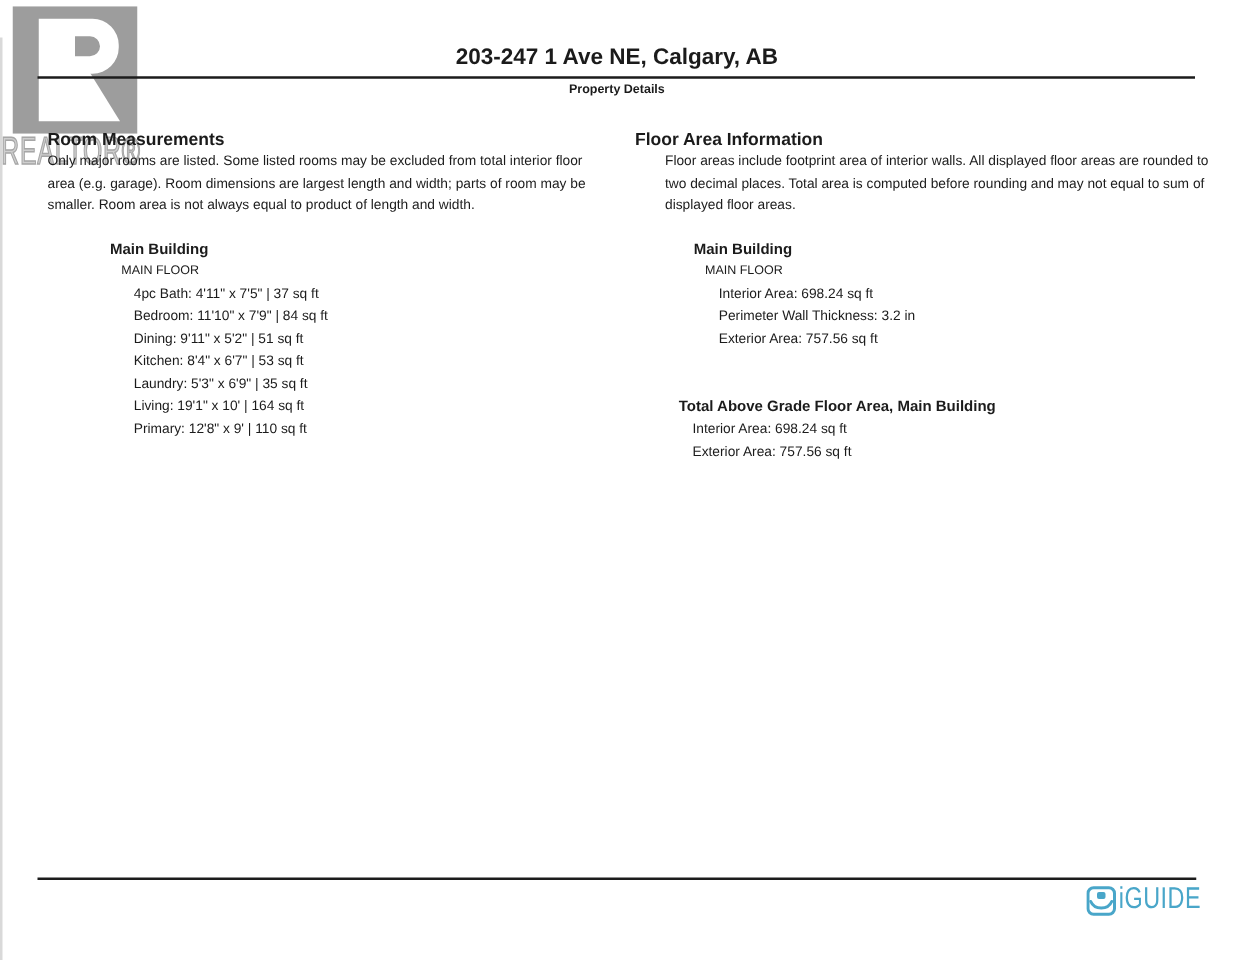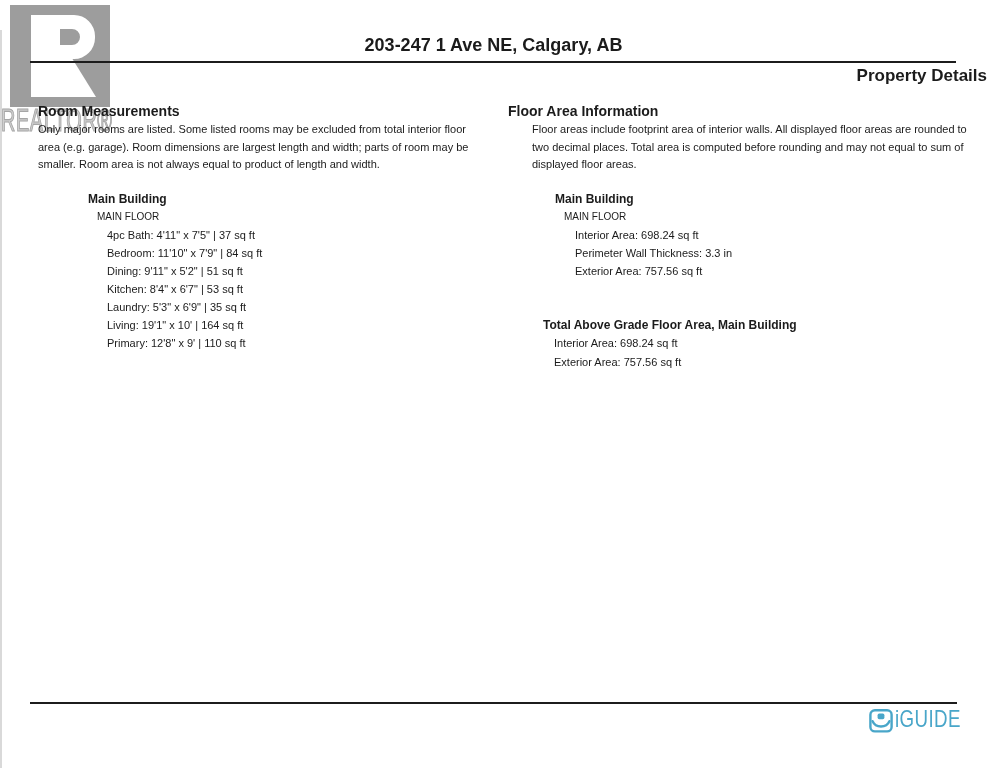--- a/index.html
+++ b/index.html
@@ -62,22 +62,22 @@
   .rule-top {
     position: absolute;
     left: 30px; top: 61px;
     width: 926px; height: 2px;
     background: var(--rule-color);
     z-index: 3;
   }
   .subtitle {
     position: absolute;
     left: 0; right: 0; top: 66px;
-    text-align: right;
-    font-size: 17px;
+    text-align: center;
+    font-size: 10px;
     font-weight: bold;
     z-index: 2;
   }
 
   
   .section-heading {
     position: absolute;
     font-size: 14px;
     font-weight: bold;
     z-index: 2;
@@ -192,21 +192,21 @@
   </div>
 
   <div class="section-heading fa-heading">Floor Area Information</div>
   <div class="section-desc fa-desc">Floor areas include footprint area of interior walls. All displayed floor areas are rounded to two decimal places. Total area is computed before rounding and may not equal to sum of displayed floor areas.</div>
 
   <div class="building-block fa-block">
     <div class="building-name">Main Building</div>
     <div class="floor-name">MAIN FLOOR</div>
     <div>
         <div class="line-item">Interior Area: 698.24 sq ft</div>
-        <div class="line-item">Perimeter Wall Thickness: 3.3 in</div>
+        <div class="line-item">Perimeter Wall Thickness: 3.2 in</div>
         <div class="line-item">Exterior Area: 757.56 sq ft</div>
       </div>
   </div>
 
   <div class="total-block">
     <div class="total-heading">Total Above Grade Floor Area, Main Building</div>
     <div>
         <div class="line-item">Interior Area: 698.24 sq ft</div>
         <div class="line-item">Exterior Area: 757.56 sq ft</div>
       </div>

